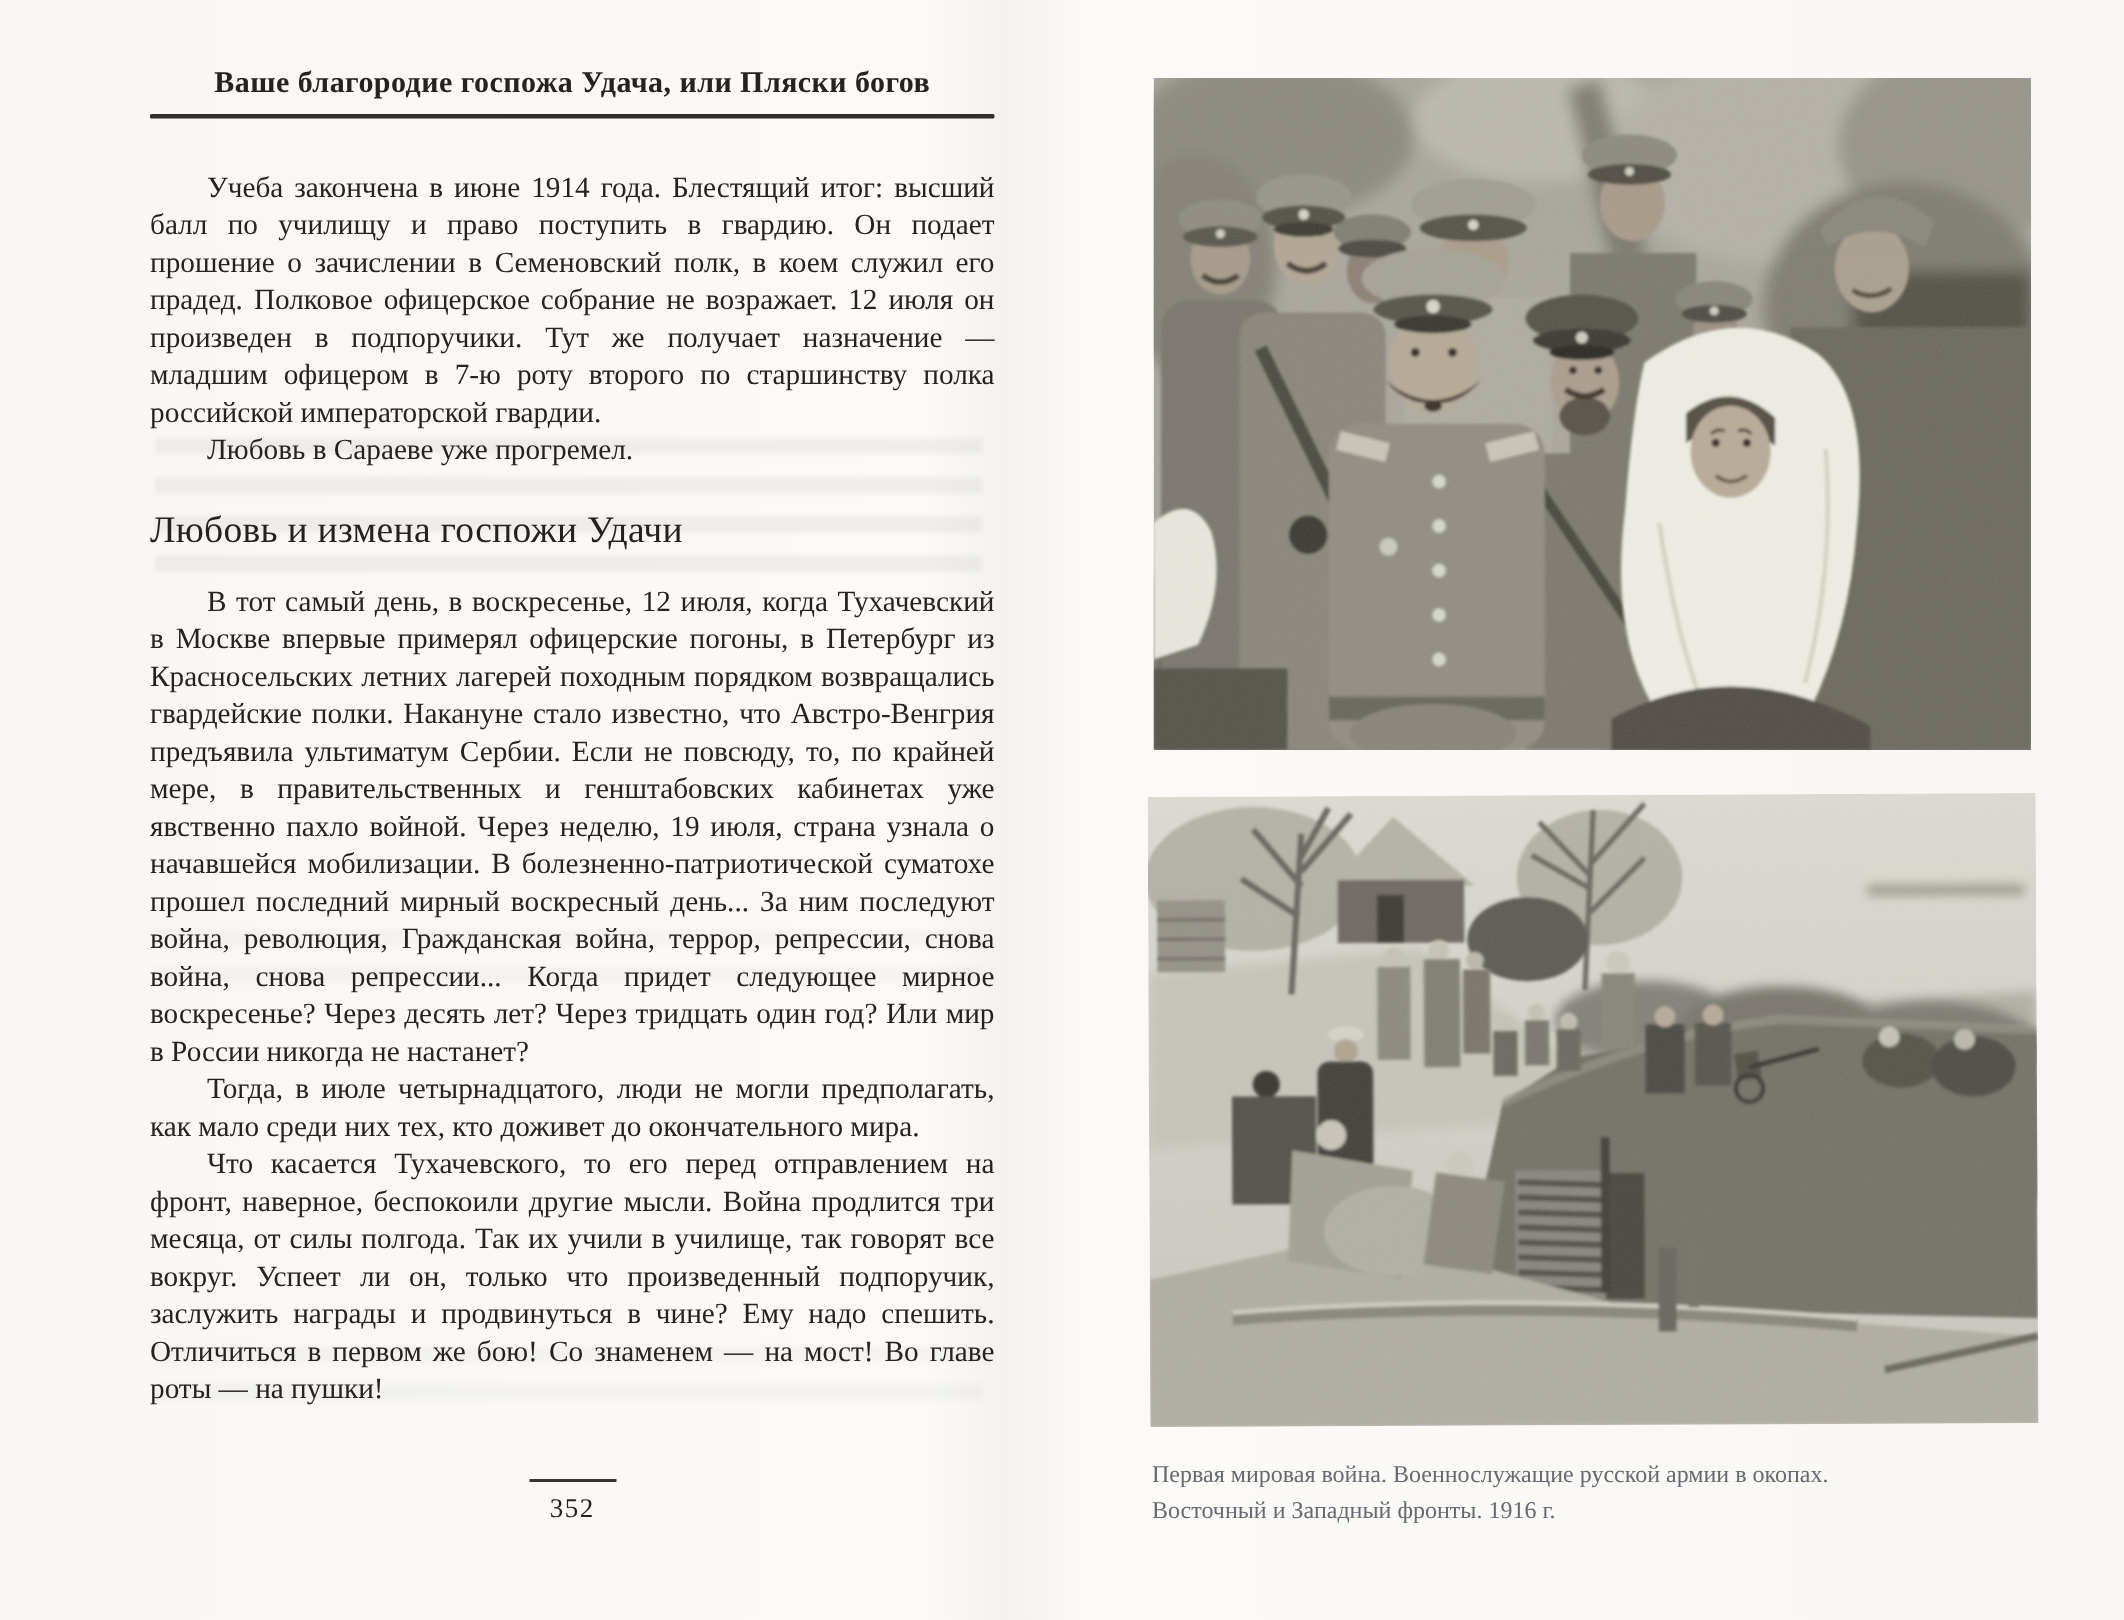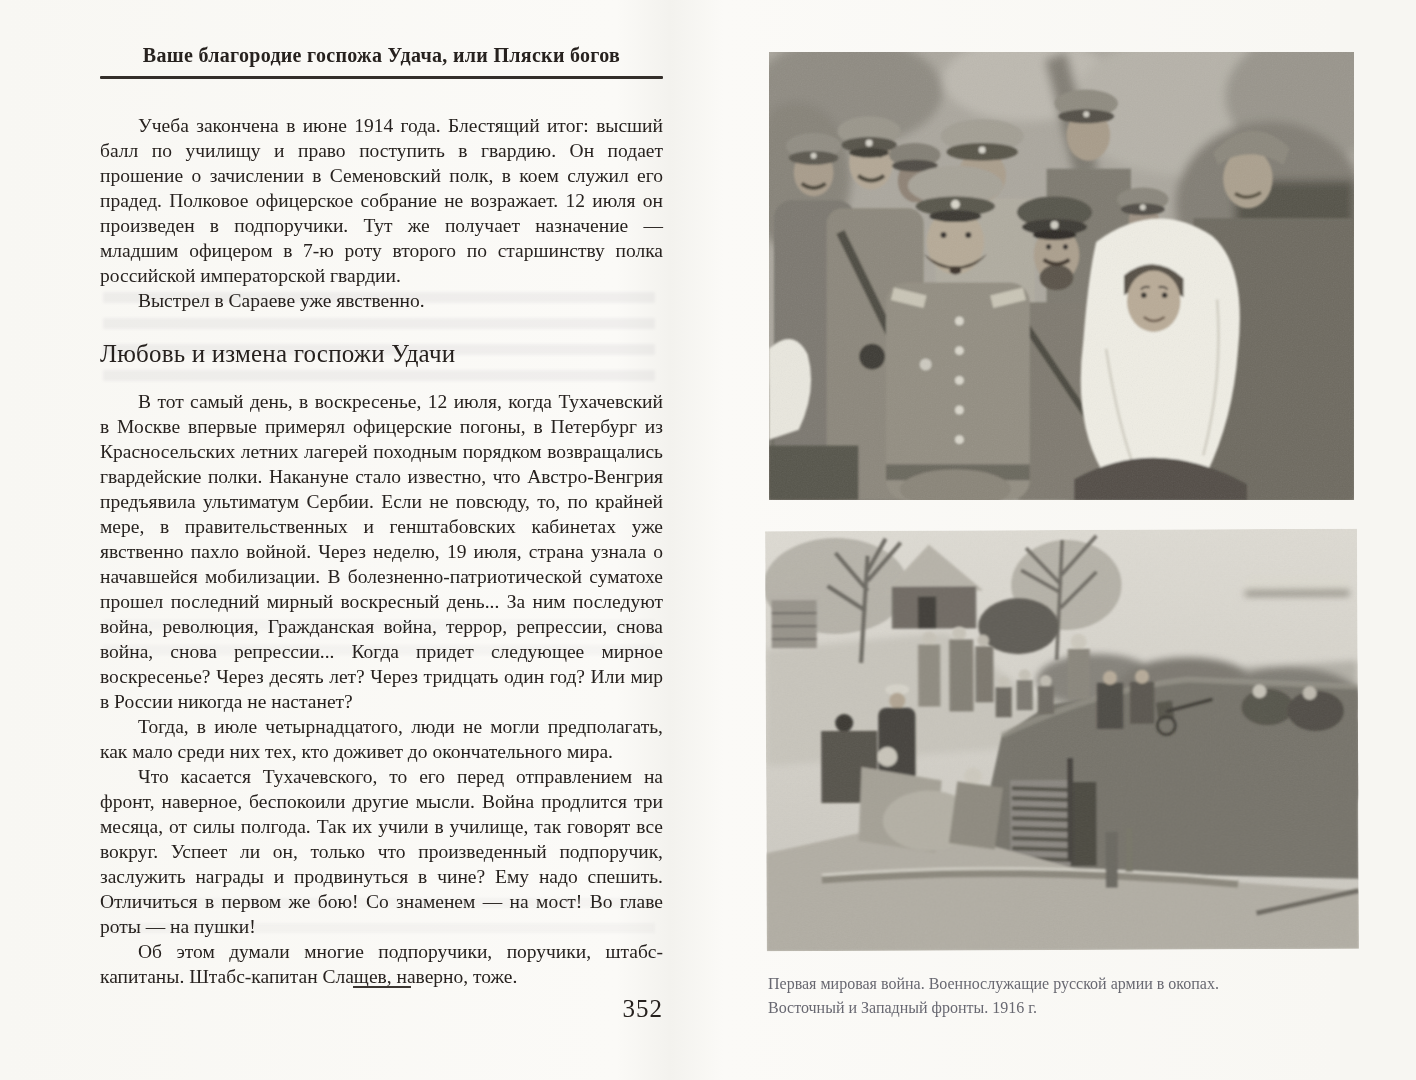--- a/index.html
+++ b/index.html
@@ -18,21 +18,21 @@
   .body-text p{
     margin:0;font-size:19.5px;line-height:25px;text-align:justify;text-indent:38px;
     text-rendering:optimizeLegibility;
   }
   .section-heading{
     margin:26px 0 20px 0;font-size:25px;line-height:30px;font-weight:400;
     text-align:left;color:#26211e;letter-spacing:.2px;
   }
   .page-footer{position:absolute;left:100px;top:986px;width:563px;text-align:center;}
   .footer-rule{width:58px;height:2px;background:#3a3531;margin:0 auto 7px auto;}
-  .page-number{font-size:25px;color:#26211e;letter-spacing:1px;text-align:right;}
+  .page-number{font-size:18px;color:#26211e;letter-spacing:1px;}
   .ghost{position:absolute;pointer-events:none;filter:blur(1.7px);}
   .g1{left:103px;top:292px;width:552px;height:102px;opacity:.55;
       background:repeating-linear-gradient(180deg,rgba(116,110,124,.15) 0 11px,transparent 11px 26px);}
   .g2{left:103px;top:620px;width:552px;height:48px;opacity:.30;
       background:repeating-linear-gradient(180deg,rgba(116,110,124,.15) 0 10px,transparent 10px 25px);}
   .g3{left:103px;top:898px;width:552px;height:48px;opacity:.35;
       background:repeating-linear-gradient(180deg,rgba(116,110,124,.14) 0 10px,transparent 10px 25px);}
   
   .photo{position:absolute;margin:0;padding:0;overflow:hidden;}
   .photo svg{display:block;width:100%;height:100%;}
@@ -52,26 +52,25 @@
     <div class="ghost g3"></div>
 
     <div class="text-col">
       <header>
         <div class="running-head">Ваше благородие госпожа Удача, или Пляски богов</div>
         <div class="head-rule"></div>
       </header>
 
       <div class="body-text">
         <p>Учеба закончена в июне 1914 года. Блестящий итог: высший балл по училищу и право поступить в гвардию. Он подает прошение о зачислении в Семеновский полк, в коем служил его прадед. Полковое офицерское собрание не возражает. 12 июля он произведен в подпоручики. Тут же получает назначение — младшим офицером в 7-ю роту второго по старшинству полка российской императорской гвардии.</p>
-        <p>Выстрел в Сараеве уже явственно.</p>
+        <p>Любовь в Сараеве уже прогремел.</p>
         <h2 class="section-heading">Любовь и измена госпожи Удачи</h2>
         <p>В тот самый день, в воскресенье, 12 июля, когда Тухачевский в Москве впервые примерял офицерские погоны, в Петербург из Красносельских летних лагерей походным порядком возвращались гвардейские полки. Накануне стало известно, что Австро-Венгрия предъявила ультиматум Сербии. Если не повсюду, то, по крайней мере, в правительственных и генштабовских кабинетах уже явственно пахло войной. Через неделю, 19 июля, страна узнала о начавшейся мобилизации. В болезненно-патриотической суматохе прошел последний мирный воскресный день... За ним последуют война, революция, Гражданская война, террор, репрессии, снова война, снова репрессии... Когда придет следующее мирное воскресенье? Через десять лет? Через тридцать один год? Или мир в России никогда не настанет?</p>
         <p>Тогда, в июле четырнадцатого, люди не могли предполагать, как мало среди них тех, кто доживет до окончательного мира.</p>
         <p>Что касается Тухачевского, то его перед отправлением на фронт, наверное, беспокоили другие мысли. Война продлится три месяца, от силы полгода. Так их учили в училище, так говорят все вокруг. Успеет ли он, только что произведенный подпоручик, заслужить награды и продвинуться в чине? Ему надо спешить. Отличиться в первом же бою! Со знаменем — на мост! Во главе роты — на пушки!</p>
-        <p>Об этом думали многие подпоручики, поручики, штабс-капитаны. Штабс-капитан Слащев, наверно, тоже.</p>
       </div>
     </div>
 
     <footer class="page-footer">
       <div class="footer-rule"></div>
       <div class="page-number">352</div>
     </footer>
   </section>
 
   <section>

